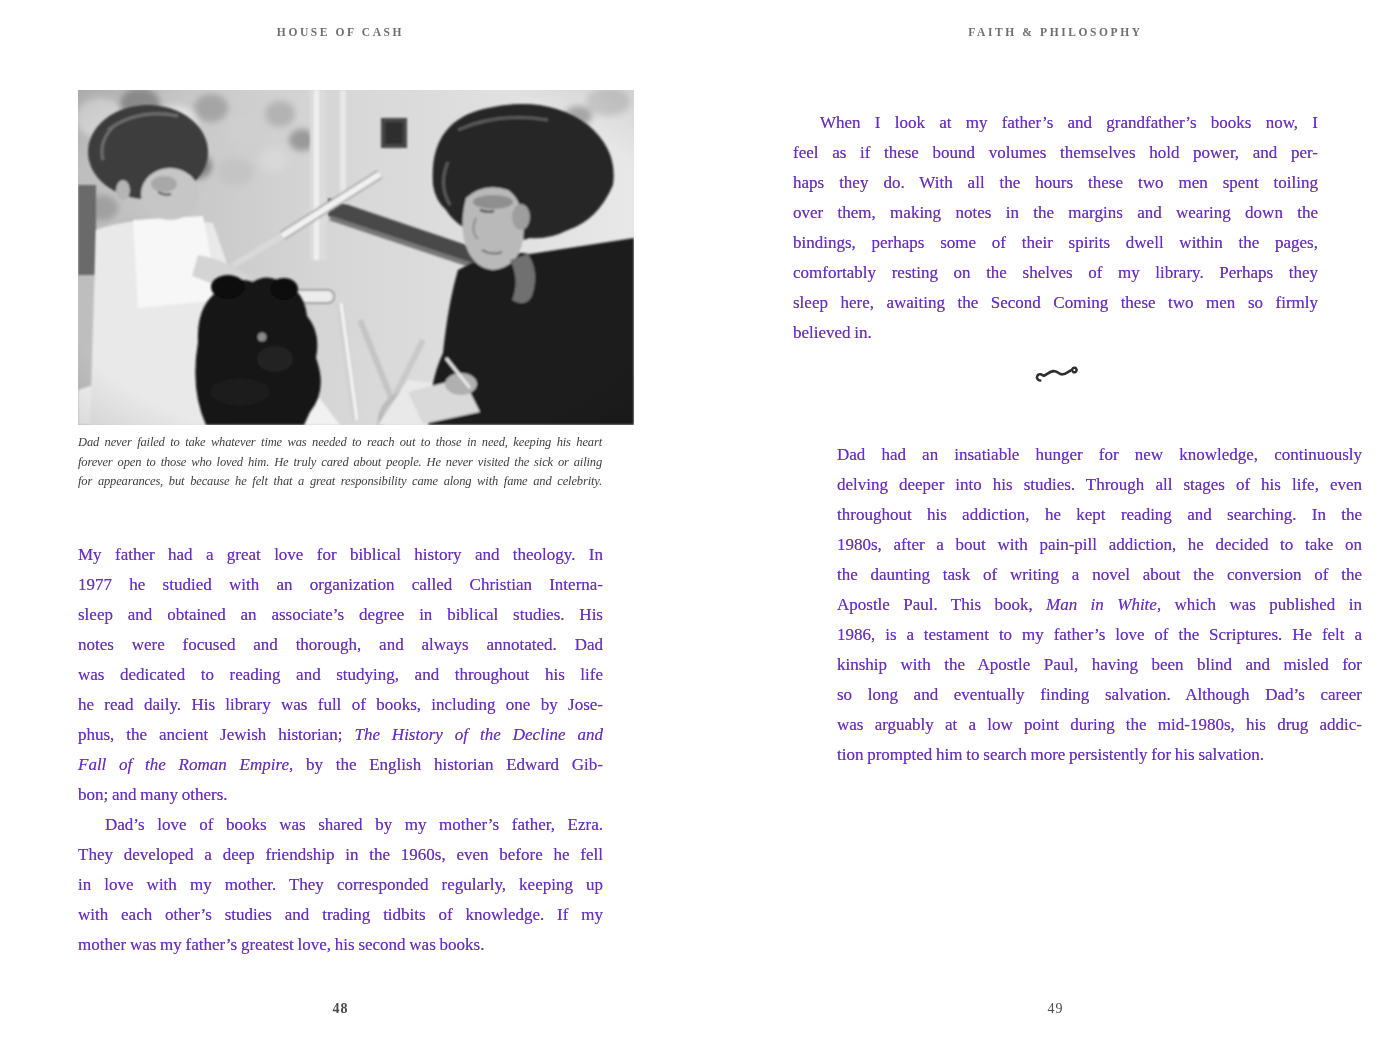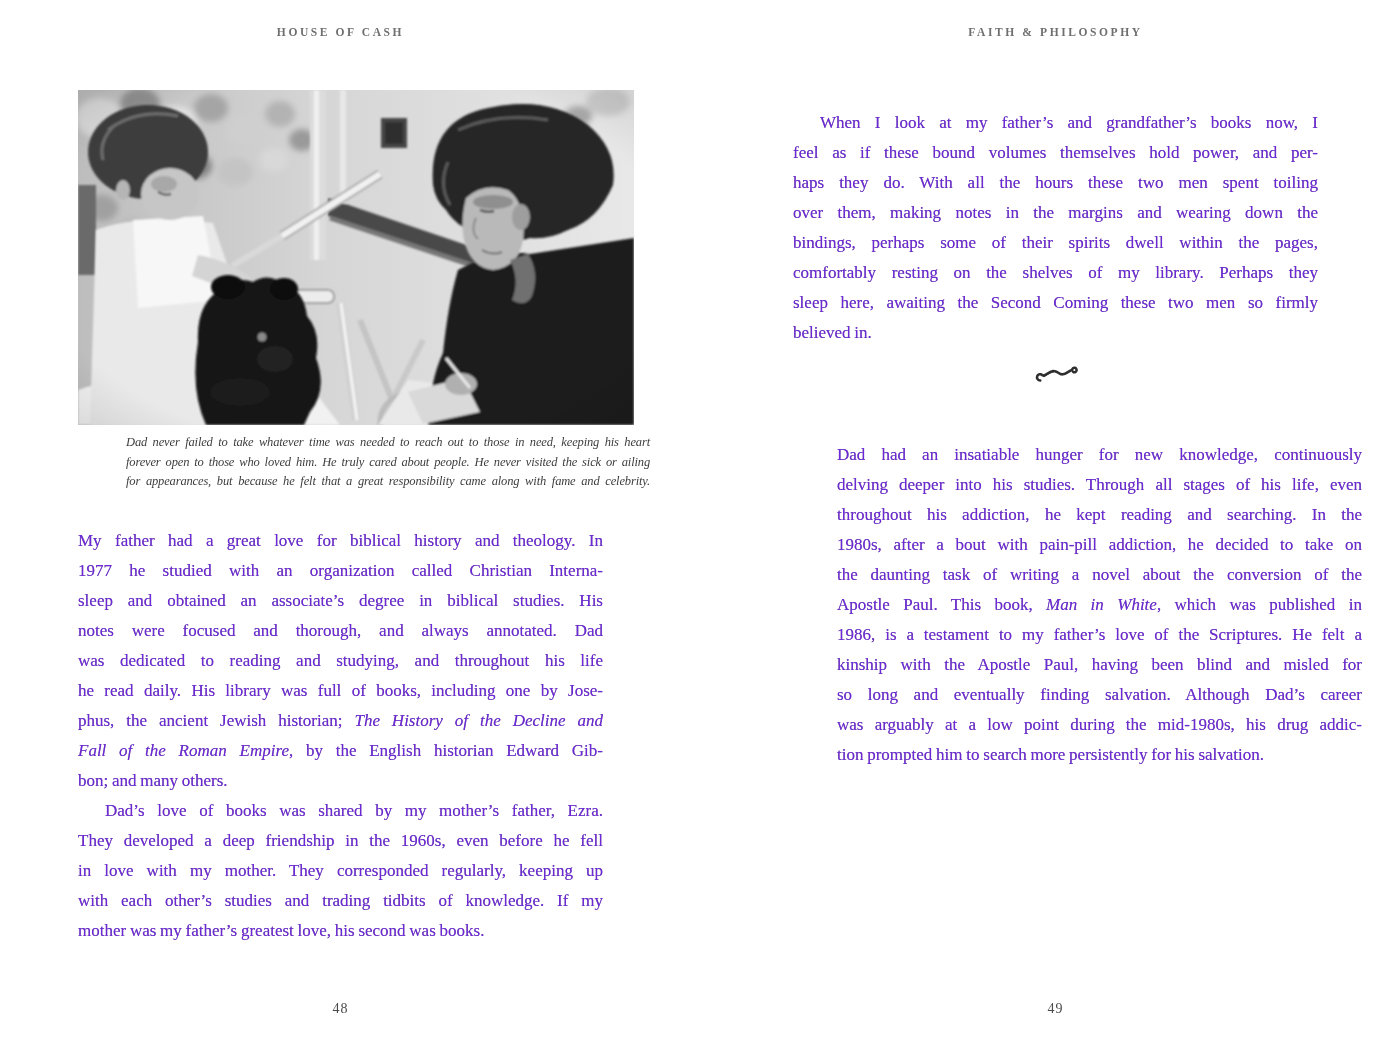--- a/index.html
+++ b/index.html
@@ -5,35 +5,35 @@
   html,body{margin:0;padding:0;background:#ffffff;}
   .spread{position:relative;width:1400px;height:1050px;background:#ffffff;overflow:hidden;
           font-family:"Liberation Serif", serif;color:#2e2e2e;}
   .running-head{position:absolute;top:26px;font-size:11.5px;font-weight:bold;letter-spacing:2.6px;
                 color:#6f6f6f;text-align:center;white-space:nowrap;}
   .running-head.left{left:78px;width:525px;}
   .running-head.right{left:793px;width:525px;}
   .photo-figure{position:absolute;left:78px;top:90px;width:556px;height:335px;margin:0;}
   .photo-figure svg{display:block;width:556px;height:335px;}
   .caption{position:absolute;left:78px;top:433px;width:524px;font-style:italic;font-size:12.5px;
-           line-height:19.5px;color:#3d3d3d;letter-spacing:-0.15px;margin-left:48px;}
+           line-height:19.5px;color:#3d3d3d;letter-spacing:-0.15px;}
   .cline{white-space:nowrap;text-align:justify;text-align-last:justify;overflow:visible;}
   .body-block{position:absolute;width:525px;font-size:17px;line-height:30px;color:#6d28d9;
               word-spacing:-0.5px;text-shadow:0 0 0.6px rgba(46,46,46,0.55);}
-  .body-left{left:78px;top:526px;}
+  .body-left{left:78px;top:540px;}
   .body-right-top{left:793px;top:108px;}
   .body-right-bottom{left:793px;top:440px;margin-left:44px;}
   .para{margin:0;}
   .tline{white-space:nowrap;text-align:justify;text-align-last:justify;}
   .tline.lastline{text-align-last:left;}
   .tline.indented{padding-left:27px;}
   .ital{font-style:italic;}
   .ornament{position:absolute;left:793px;top:364px;width:525px;text-align:center;}
   .folio{position:absolute;top:1001px;font-size:14px;color:#4a4a4a;text-align:center;letter-spacing:1px;}
-  .folio.left{left:78px;width:525px;}
+  .folio.left{left:78px;width:525px;font-weight:bold;}
   .folio.right{left:793px;width:525px;}
 </style>
 </head>
 <body>
 
 <div class="spread">
 
   <section>
     <header class="running-head left">HOUSE OF CASH</header>
 

